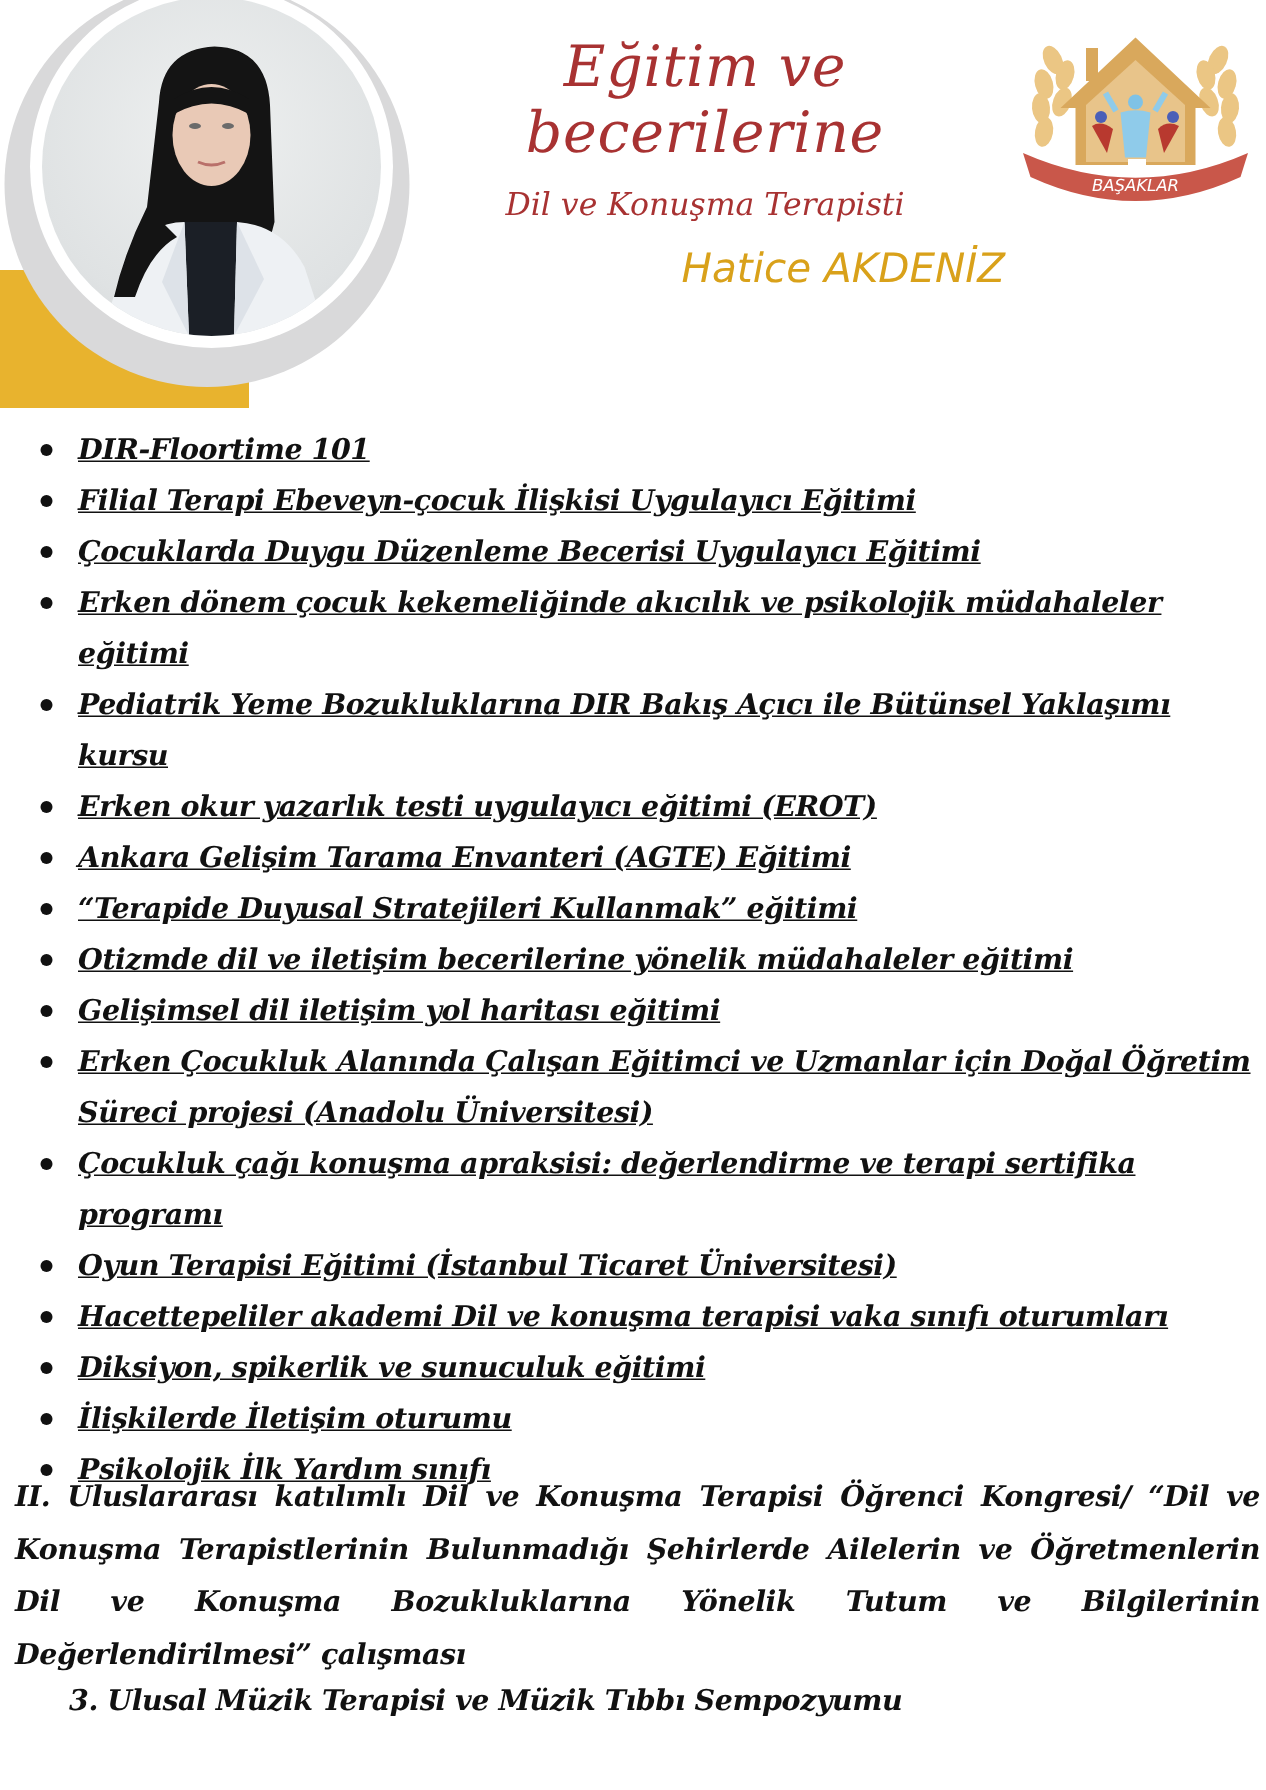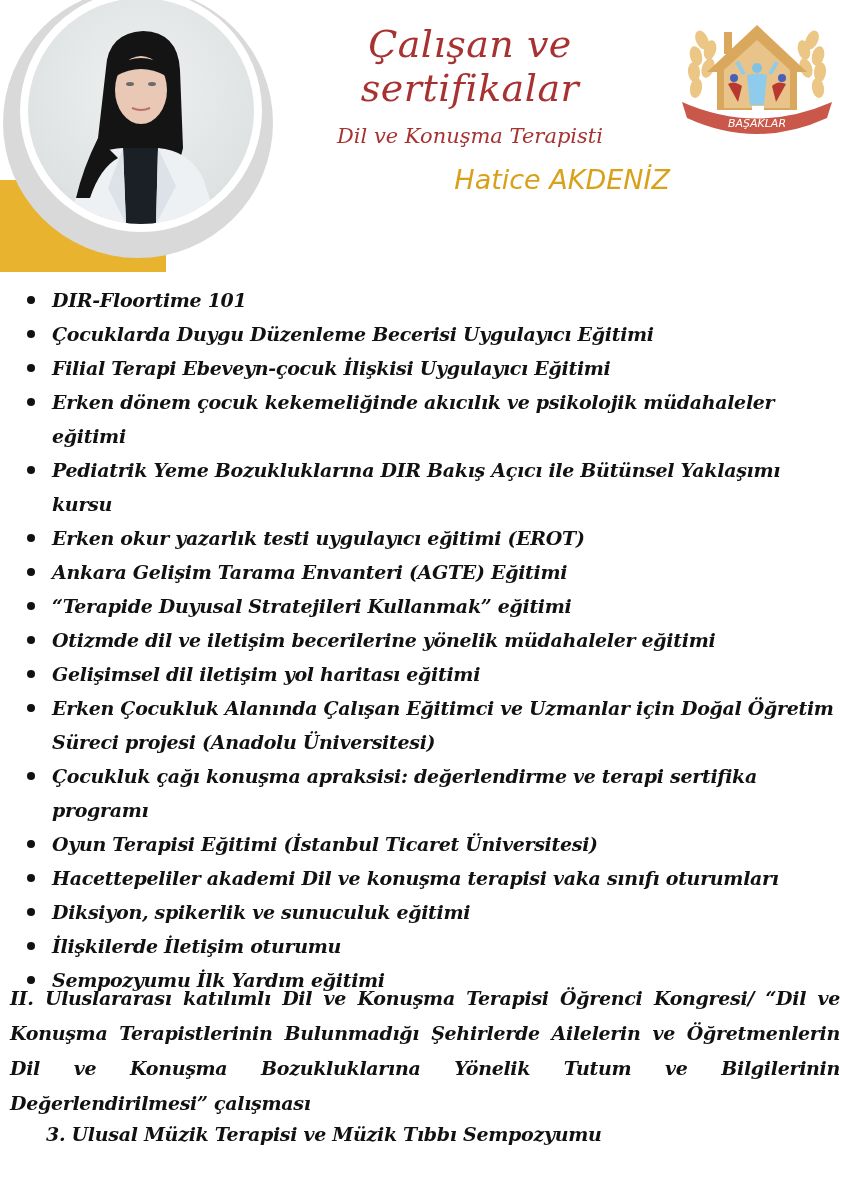--- a/index.html
+++ b/index.html
@@ -14,21 +14,21 @@
   .person { position:absolute; left:0; top:0; width:226px; height:226px; }
   .title { position:absolute; left:270px; top:22px; width:400px; text-align:center;
            font-family:"DejaVu Serif", serif; font-style:italic; font-size:38px; color:#a83232; letter-spacing:0.5px; }
   .subtitle { position:absolute; left:270px; top:108px; width:400px; text-align:center;
               font-family:"DejaVu Serif", serif; font-style:italic; font-size:21px; color:#a83232;margin-top:16px; }
   .name { position:absolute; left:270px; top:164px; width:400px; text-align:right;
           font-family:"DejaVu Sans", sans-serif; font-style:italic; font-size:27px; color:#d9a11a; }
   .logo { position:absolute; left:672px; top:10px; width:170px; height:130px; }
   .logo svg { width:100%; height:100%; }
   ul.certs { position:absolute; left:24px; top:283px; width:810px; margin:0; padding:0; list-style:none;
-             font-family:"DejaVu Serif", serif; font-style:italic; font-weight:bold; font-size:19px; line-height:34px; }
+             font-family:"DejaVu Serif", serif; font-style:italic; font-weight:bold; font-size:19px; line-height:34px;text-decoration:underline; }
   ul.certs li { position:relative; padding-left:28px; letter-spacing:-0.3px; }
   ul.certs li::before { content:""; position:absolute; left:3px; top:13px; width:8px; height:8px; border-radius:50%; background:#111; }
   .para { position:absolute; left:10px; top:962px; width:830px; text-align:justify;
           font-family:"DejaVu Serif", serif; font-style:italic; font-weight:bold; font-size:19px; line-height:35px; letter-spacing:-0.3px; }
   .para2 { position:absolute; left:10px; top:1098px; width:830px;
            font-family:"DejaVu Serif", serif; font-style:italic; font-weight:bold; font-size:19px; line-height:35px; letter-spacing:-0.3px;margin-left:36px; }
 </style>
 </head>
 <body>
 
@@ -54,21 +54,21 @@
       <path d="M95 150 L130 150 L128 226 L98 226 Z" fill="#1b1f26"></path>
 
       <path d="M95 150 L80 190 L98 226 Z" fill="#dde2e8"></path>
       <path d="M130 150 L148 188 L128 226 Z" fill="#dde2e8"></path>
 
       <path d="M70 140 Q55 170 48 200 L62 200 Q72 170 90 160 Z" fill="#141414"></path>
     </svg>
   </div>
 </div>
 
-<div class="title">Çalışan ve sertifikalar</div>
+<div class="title">Eğitim ve becerilerine</div>
 <div class="subtitle">Dil ve Konuşma Terapisti</div>
 <div class="name">Hatice AKDENİZ</div>
 
 <div class="logo">
   <svg viewBox="0 0 170 130">
 
     <g fill="#e9c077" opacity="0.9">
       <ellipse cx="30" cy="30" rx="6" ry="10" transform="rotate(-25 30 30)"></ellipse>
       <ellipse cx="24" cy="46" rx="6" ry="10" transform="rotate(-15 24 46)"></ellipse>
       <ellipse cx="22" cy="62" rx="6" ry="10" transform="rotate(-5 22 62)"></ellipse>
@@ -99,32 +99,32 @@
     <path d="M114 74 Q106 70 100 76 L104 92 Z" fill="#b8392f"></path>
     <rect x="80" y="96" width="12" height="8" fill="#ffffff"></rect>
 
     <path d="M10 92 Q85 125 160 92 L155 108 Q85 140 15 108 Z" fill="#c9574a"></path>
     <text x="85" y="117" text-anchor="middle" font-family="DejaVu Sans, sans-serif" font-style="italic" font-size="11" fill="#ffffff">BAŞAKLAR</text>
   </svg>
 </div>
 
 <ul class="certs">
   <li>DIR-Floortime 101</li>
+  <li>Filial Terapi Ebeveyn-çocuk İlişkisi Uygulayıcı Eğitimi</li>
   <li>Çocuklarda Duygu Düzenleme Becerisi Uygulayıcı Eğitimi</li>
-  <li>Filial Terapi Ebeveyn-çocuk İlişkisi Uygulayıcı Eğitimi</li>
   <li>Erken dönem çocuk kekemeliğinde akıcılık ve psikolojik müdahaleler eğitimi</li>
   <li>Pediatrik Yeme Bozukluklarına DIR Bakış Açıcı ile Bütünsel Yaklaşımı kursu</li>
   <li>Erken okur yazarlık testi uygulayıcı eğitimi (EROT)</li>
   <li>Ankara Gelişim Tarama Envanteri (AGTE) Eğitimi</li>
   <li>“Terapide Duyusal Stratejileri Kullanmak” eğitimi</li>
   <li>Otizmde dil ve iletişim becerilerine yönelik müdahaleler eğitimi</li>
   <li>Gelişimsel dil iletişim yol haritası eğitimi</li>
   <li>Erken Çocukluk Alanında Çalışan Eğitimci ve Uzmanlar için Doğal Öğretim Süreci projesi (Anadolu Üniversitesi)</li>
   <li>Çocukluk çağı konuşma apraksisi: değerlendirme ve terapi sertifika programı</li>
   <li>Oyun Terapisi Eğitimi (İstanbul Ticaret Üniversitesi)</li>
   <li>Hacettepeliler akademi Dil ve konuşma terapisi vaka sınıfı oturumları</li>
   <li>Diksiyon, spikerlik ve sunuculuk eğitimi</li>
   <li>İlişkilerde İletişim oturumu</li>
-  <li>Sempozyumu İlk Yardım eğitimi</li>
+  <li>Psikolojik İlk Yardım sınıfı</li>
 </ul>
 
 <p class="para">II. Uluslararası katılımlı Dil ve Konuşma Terapisi Öğrenci Kongresi/ “Dil ve Konuşma Terapistlerinin Bulunmadığı Şehirlerde Ailelerin ve Öğretmenlerin Dil ve Konuşma Bozukluklarına Yönelik Tutum ve Bilgilerinin Değerlendirilmesi” çalışması</p>
 <p class="para2">3. Ulusal Müzik Terapisi ve Müzik Tıbbı Sempozyumu</p>
 
 </body></html>

